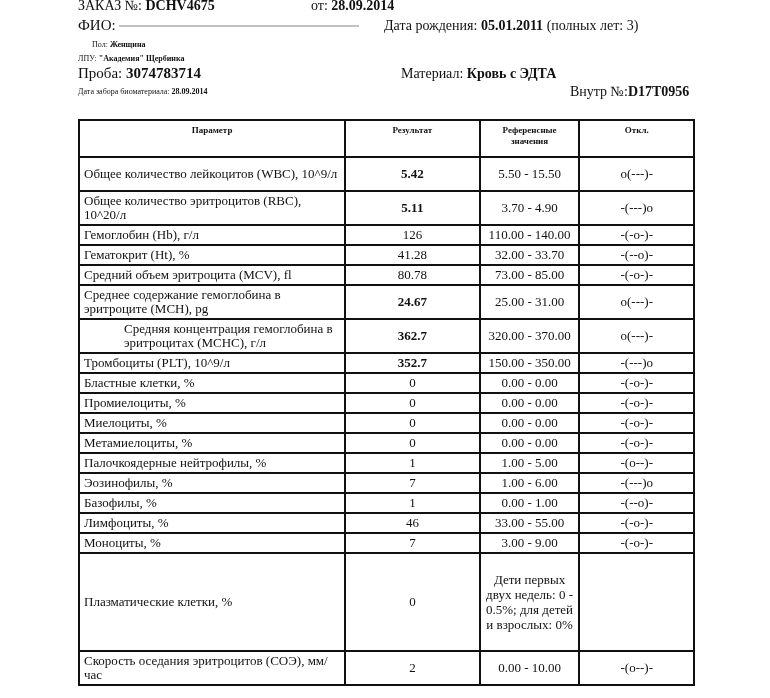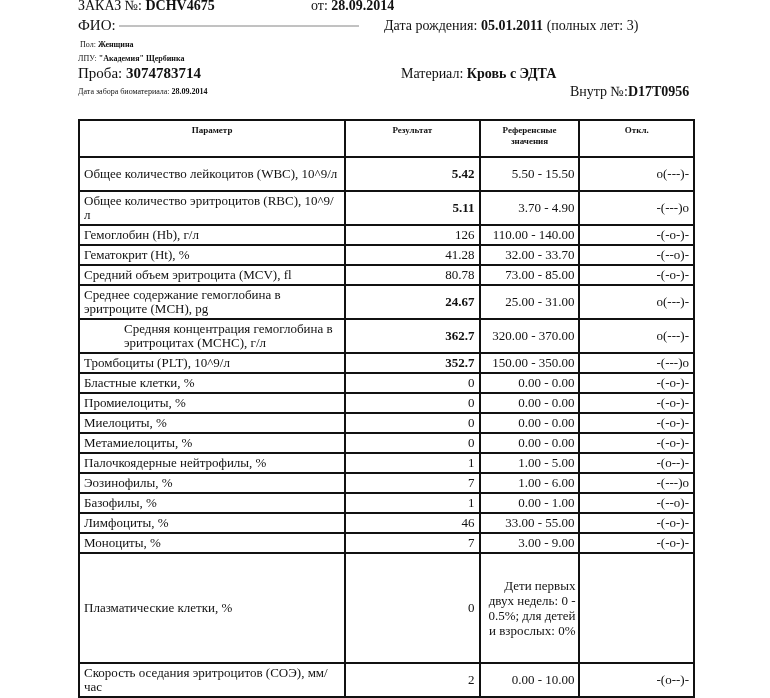--- a/index.html
+++ b/index.html
@@ -9,21 +9,21 @@
   .big { font-size:14px; }
   .small { font-size:8px; }
   b { font-weight:bold; }
   .redact { display:inline-block; width:240px; height:10px; vertical-align:middle;
             background:linear-gradient(#fff 0 3px, #999 3px 5px, #fff 5px); opacity:.6; }
   table { position:absolute; left:78px; top:119px; width:617px;
           border-collapse:collapse; font-size:13px; }
   td, th { border:2px solid #111; padding:0 4px; }
   th { font-size:9px; font-weight:bold; height:31px; vertical-align:top; padding-top:4px; text-align:center; line-height:11px; }
   td.p { text-align:left; line-height:14px; }
-  td.c { text-align:right; }
+  td.c { text-align:center; }
   td.r { font-weight:normal; }
   td.r.bold { font-weight:bold; }
   tr.r1 td { height:18px;border-radius:9px; }
   tr.r2 td { height:32px; }
   tr.rtall td { height:80px; }
   td.ref-note { line-height:15px; font-size:13px; }
   col.c1 { width:267px; } col.c2 { width:135px; } col.c3 { width:100px; } col.c4 { width:115px; }
 </style>
 </head>
 <body>
@@ -35,21 +35,21 @@
   <span>от: </span><b>28.09.2014</b>
 </div>
 
 <div class="abs" style="left:78px; top:17px; font-size:15px;">
   <span>ФИО: </span><span class="redact"></span>
 </div>
 <div class="abs big" style="left:384px; top:18px;">
   <span>Дата рождения: </span><b>05.01.2011</b><span> (полных лет: 3)</span>
 </div>
 
-<div class="abs small" style="left:80px; top:40px;">
+<div class="abs small" style="left:92px; top:40px;">
   <span>Пол: </span><b>Женщина</b>
 </div>
 <div class="abs small" style="left:78px; top:54px;">
   <span>ЛПУ: </span><b>"Академия" Щербинка</b>
 </div>
 
 <div class="abs" style="left:78px; top:65px; font-size:15px;">
   <span>Проба: </span><b>3074783714</b>
 </div>
 <div class="abs big" style="left:401px; top:66px;">
@@ -80,21 +80,21 @@
     </tr>
   </thead>
   <tbody id="tbody">
       <tr class="r2">
         <td class="p" style="white-space: normal;">Общее количество лейкоцитов (WBC), 10^9/л</td>
         <td class="c r bold">5.42</td>
         <td class="c">5.50 - 15.50</td>
         <td class="c">o(---)-</td>
       </tr>
       <tr class="r2">
-        <td class="p" style="white-space: normal;">Общее количество эритроцитов (RBC), 10^9/л</td>
+        <td class="p" style="white-space: normal;">Общее количество эритроцитов (RBC), 10^20/л</td>
         <td class="c r bold">5.11</td>
         <td class="c">3.70 - 4.90</td>
         <td class="c">-(---)o</td>
       </tr>
       <tr class="r1">
         <td class="p">Гемоглобин (Hb), г/л</td>
         <td class="c r">126</td>
         <td class="c">110.00 - 140.00</td>
         <td class="c">-(-o-)-</td>
       </tr>
@@ -178,21 +178,21 @@
       </tr>
       <tr class="r1">
         <td class="p">Моноциты, %</td>
         <td class="c r">7</td>
         <td class="c">3.00 - 9.00</td>
         <td class="c">-(-o-)-</td>
       </tr>
       <tr class="rtall">
         <td class="p">Плазматические клетки, %</td>
         <td class="c r">0</td>
-        <td class="c ref-note" style="white-space: normal; padding: 14px 3px;">Дети первых двух недель: 0 - 0.5%; для детей и взрослых: 0%</td>
+        <td class="c ref-note" style="white-space: normal; padding: 8px 3px;">Дети первых двух недель: 0 - 0.5%; для детей и взрослых: 0%</td>
         <td class="c"></td>
       </tr>
       <tr class="r2">
         <td class="p" style="white-space: normal;">Скорость оседания эритроцитов (СОЭ), мм/час</td>
         <td class="c r">2</td>
         <td class="c">0.00 - 10.00</td>
         <td class="c">-(o--)-</td>
       </tr>
     </tbody>
 </table>

